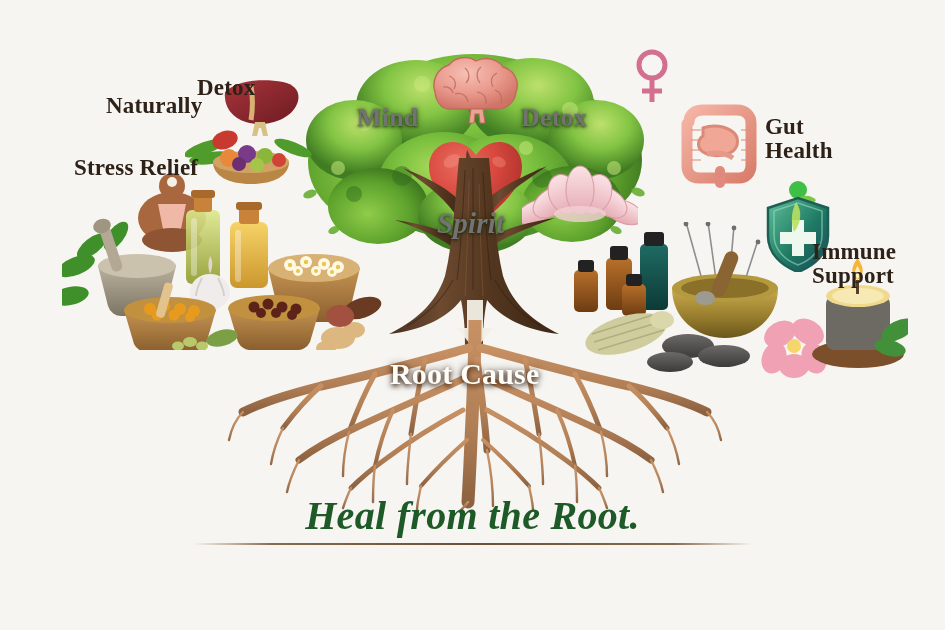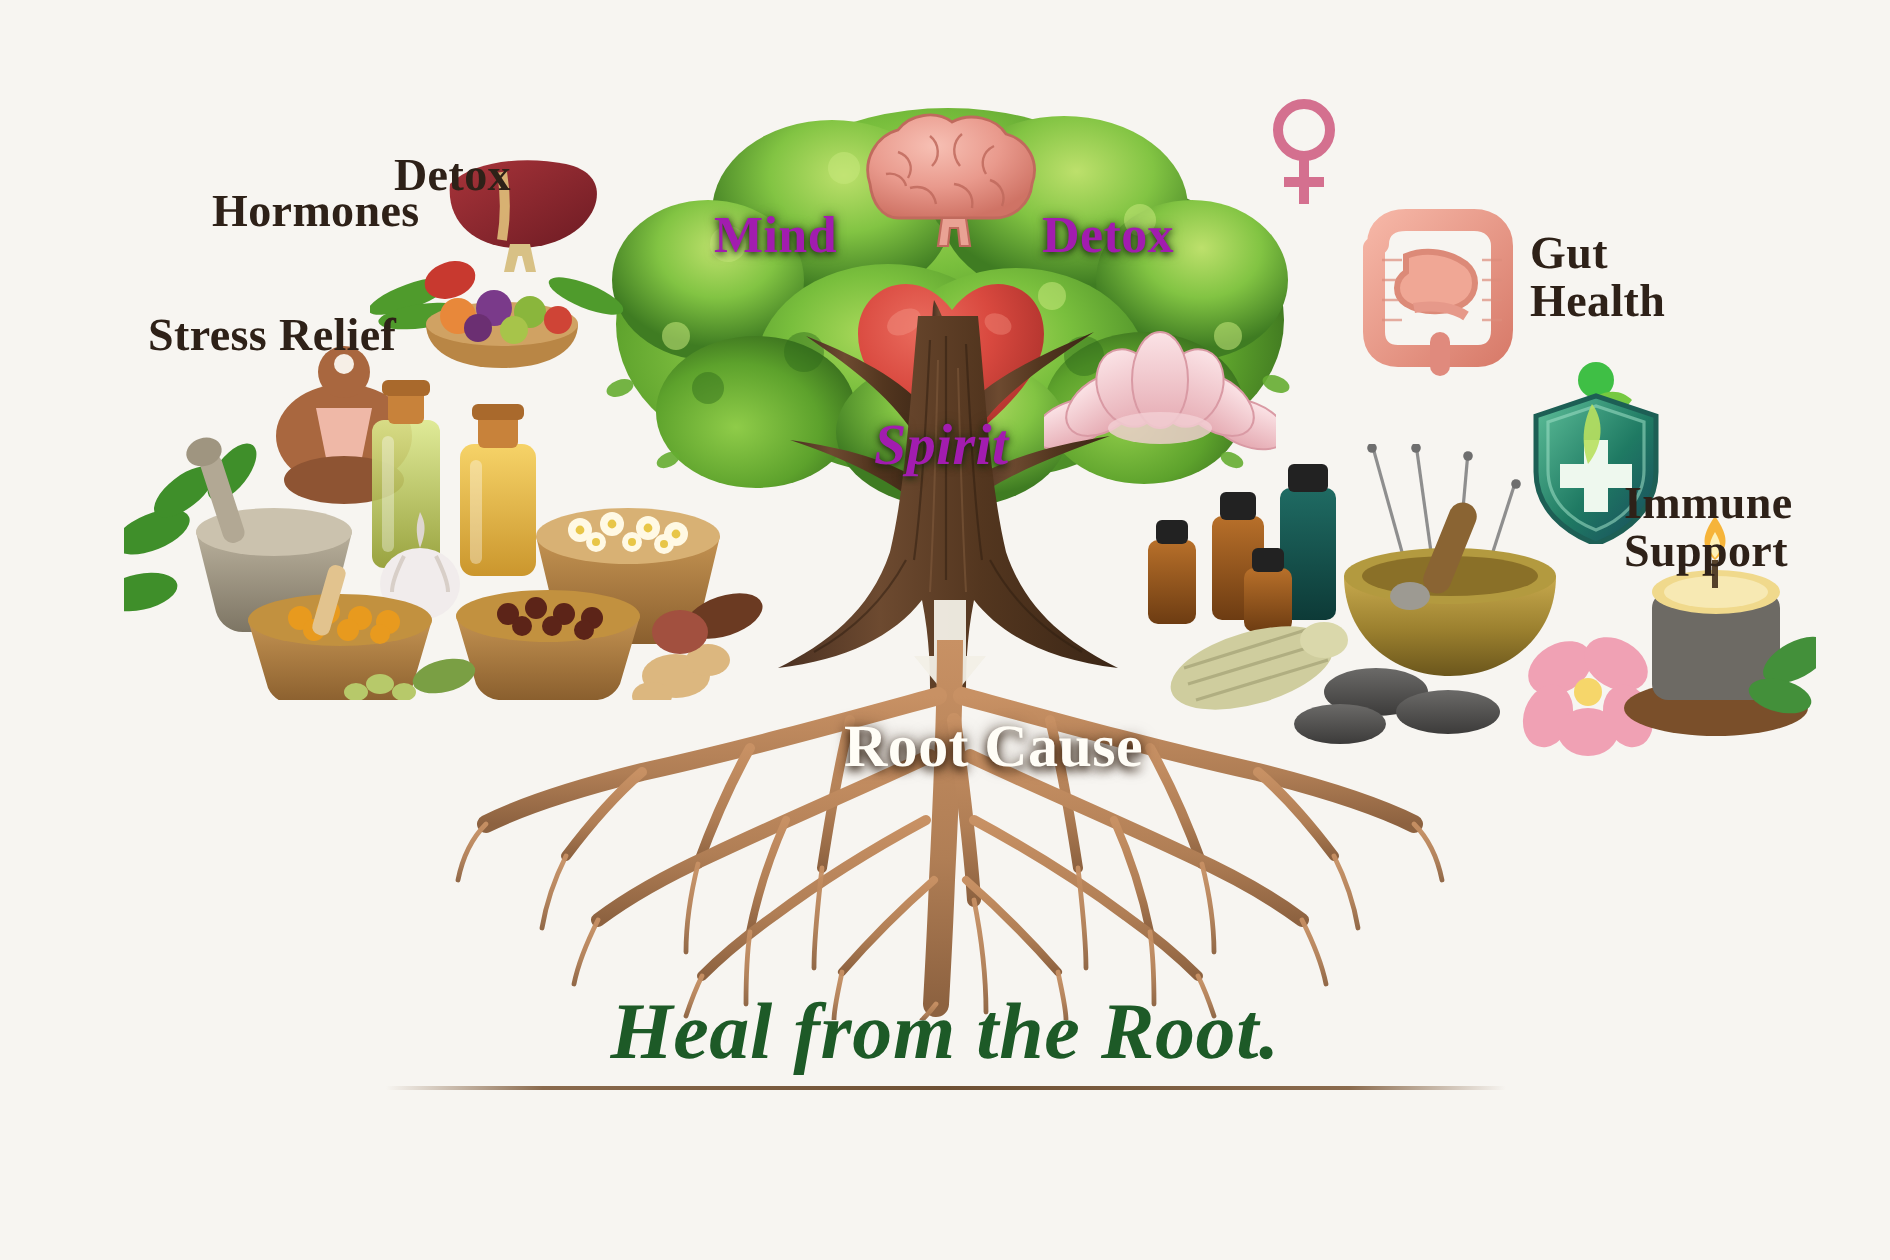--- a/index.html
+++ b/index.html
@@ -50,27 +50,26 @@
   .lbl {
     position: absolute;
     font-family: "Liberation Serif", "DejaVu Serif", serif;
     font-weight: bold;
     color: #2e2118;
     letter-spacing: .2px;
     line-height: 1.05;
     white-space: pre-line;
   }
   .lbl-on-tree {
-    color: #a21caf;
+    color: #737373;
     text-shadow: 0 1px 3px rgba(20,40,12,.85), 0 0 6px rgba(20,40,12,.55);
   }
   .lbl-root {
     color: #fffdf6;
     text-shadow: 0 2px 5px rgba(40,22,8,.9), 0 0 8px rgba(40,22,8,.6);
-    margin-left: 32px;
   }
 
   
   .title-block {
     position: absolute;
     left: 0;
     right: 0;
     top: 492px;
     text-align: center;
   }
@@ -622,21 +621,21 @@
       <path d="M36 18c8-4 14-2 18 2-6 8-12 12-18 12z" fill="#76c941"></path>
       <path d="M6 28l30-10 30 10v28c0 18-14 30-30 36C20 86 6 74 6 56z" fill="url(#shieldG)" stroke="#1d5f55" stroke-width="2.5"></path>
       <path d="M12 31l24-8 24 8v24c0 15-11 25-24 30-13-5-24-15-24-30z" fill="none" stroke="#9fe0c6" stroke-width="1.6" opacity=".55"></path>
       <path d="M30 40h12v12h12v12H42v12H30V64H18V52h12z" fill="#eef8ee"></path>
       <path d="M34 22c6 8 6 20-2 30-4-12-2-22 2-30z" fill="#b8e05f" opacity=".9"></path>
     </svg>
   </div>
 
   <div class="lbl" style="left:74px; top:156px; font-size:23px;">Stress Relief</div>
 
-  <div class="lbl" style="left:106px; top:94px; font-size:23px;">Hormones</div>
+  <div class="lbl" style="left:106px; top:94px; font-size:23px;">Naturally</div>
 
   <div class="lbl" style="left:197px; top:52px; font-size:23px;margin-top:24px;">Detox</div>
 
 
   <div class="lbl" style="left:812px; top:240px; font-size:23px; text-align:left;">Immune
 Support</div>
 
   <div class="lbl" style="left:765px; top:115px; font-size:23px; text-align:left;">Gut
 Health</div>
 

